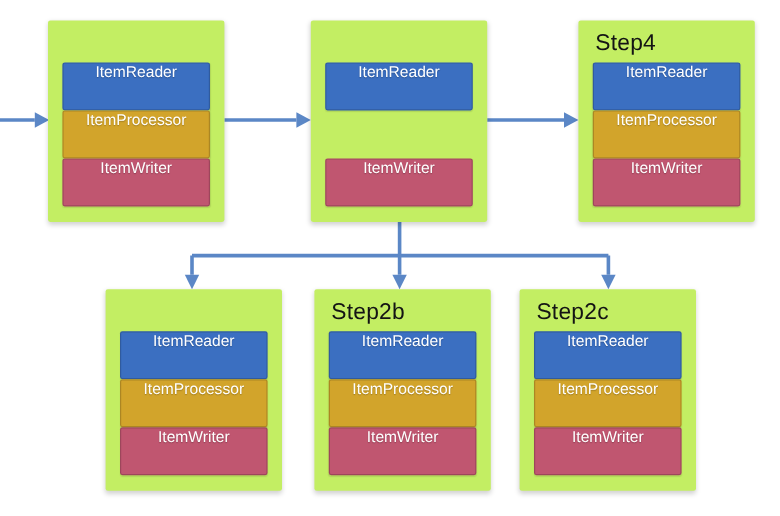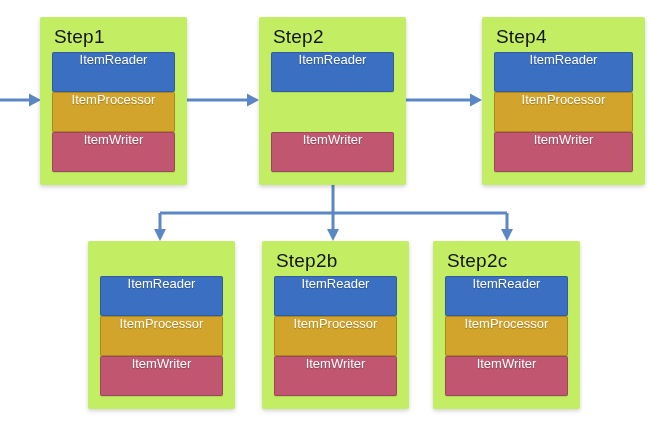--- a/index.html
+++ b/index.html
@@ -19,21 +19,21 @@
   #connector-layer path{stroke:var(--arrow,#5b87c6);stroke-width:3;fill:none;}
   #connector-layer polygon{fill:var(--arrow,#5b87c6);stroke:none;}
   .step-box{
     position:absolute;width:147px;height:168px;z-index:2;
     background:var(--box-bg,#c3ee63);
     border-radius:2px;
     box-shadow:0 2px 4px rgba(0,0,0,0.18);
   }
   #box-step1{left:40px;top:17px;}
   #box-step2{left:259px;top:17px;}
-  #box-step4{left:482px;top:17px;padding-left:16px;}
+  #box-step4{left:482px;top:17px;}
   #box-step2a{left:88px;top:241px;}
   #box-step2b{left:262px;top:241px;}
   #box-step2c{left:433px;top:241px;}
   .step-title{
     position:absolute;left:14px;top:8px;
     font-size:19px;line-height:24px;color:var(--title-text,#141414);
     letter-spacing:0.2px;white-space:nowrap;
   }
   .component-bar{
     position:absolute;left:12px;right:12px;height:40px;
@@ -74,34 +74,32 @@
 
     <g>
       <path d="M333 185 V 213 M160 213 H 507 M160 213 V 229 M333 213 V 229 M507 213 V 229"></path>
       <polygon points="154,229 166,229 160,241"></polygon>
       <polygon points="327,229 339,229 333,241"></polygon>
       <polygon points="501,229 513,229 507,241"></polygon>
     </g>
   </svg>
 
   <div class="step-box" id="box-step1">
-    <div class="step-title">Step1</div>
     <div class="component-bar reader slot-0">
       <span>ItemReader</span>
     </div>
     <div class="component-bar processor slot-1">
       <span>ItemProcessor</span>
     </div>
     <div class="component-bar writer slot-2">
       <span>ItemWriter</span>
     </div>
   </div>
 
   <div class="step-box" id="box-step2">
-    <div class="step-title">Step2</div>
     <div class="component-bar reader slot-0">
       <span>ItemReader</span>
     </div>
     <div class="component-bar writer slot-2">
       <span>ItemWriter</span>
     </div>
   </div>
 
   <div class="step-box" id="box-step4">
     <div class="step-title">Step4</div>

